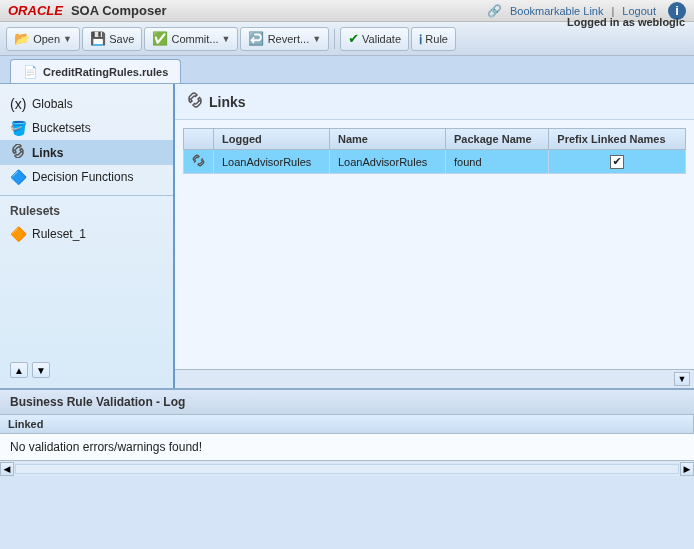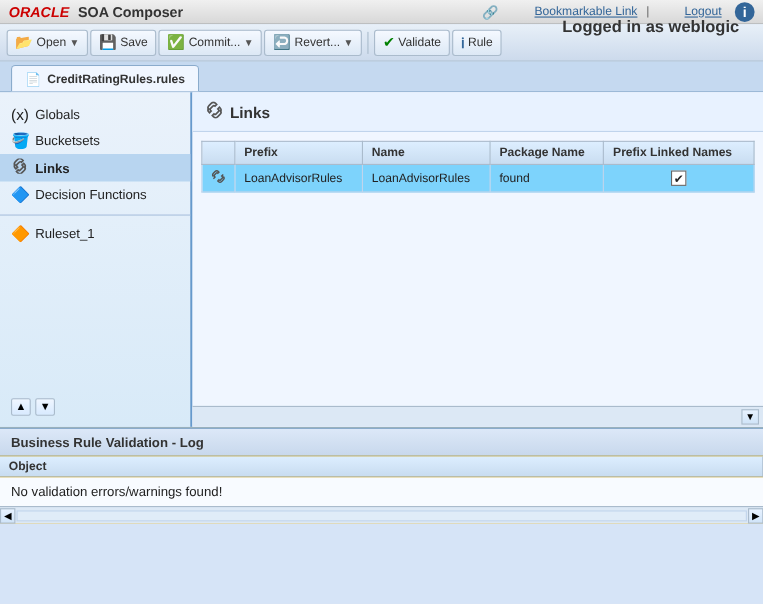--- a/index.html
+++ b/index.html
@@ -41,30 +41,28 @@
     }
     #top-links {
       display: flex;
       align-items: center;
       gap: 8px;
       font-size: 11px;
       color: #336699;
     }
     #top-links a {
       color: #336699;
-      text-decoration: underline;
-      cursor: pointer;
-      margin-left: 24px;
+      cursor: pointer;
     }
     #logged-in {
-      font-size: 15px;
+      font-size: 11px;
       color: #333;
       position: absolute;
       top: 16px;
-      right: 22px;
+      right: 9px;
     }
     #logged-in span {
       font-weight: bold;
     }
 
     
     #toolbar {
       background: linear-gradient(to bottom, #e8f0f8, #ccdaec);
       height: 34px;
       display: flex;
@@ -277,21 +275,21 @@
       border: 1px solid #aabbcc;
       display: flex;
       align-items: center;
       justify-content: center;
       cursor: pointer;
       font-size: 9px;
     }
 
     
     #validation-log {
-      background: #eab308;
+      background: #c2410c;
       flex: 1;
       display: flex;
       flex-direction: column;
     }
     #log-header {
       background: linear-gradient(to bottom, #dce8f8, #c8d8ec);
       padding: 5px 10px;
       font-size: 12px;
       font-weight: bold;
       color: #333;
@@ -443,20 +441,21 @@
         <span>Links</span>
       </div>
       <div class="sidebar-item">
         <span class="sidebar-icon">🔷</span>
         <span>Decision Functions</span>
       </div>
     </div>
 
     <div class="sidebar-divider"></div>
 
+    <div class="rulesets-label">Rulesets</div>
     <div class="sidebar-item">
       <span class="sidebar-icon">🔶</span>
       <span>Ruleset_1</span>
     </div>
 
     <div style="flex:1;"></div>
     <div class="sidebar-controls">
       <div class="arrow-btn">▲</div>
       <div class="arrow-btn">▼</div>
     </div>
@@ -471,21 +470,21 @@
         </svg>
       </span>
       <span>Links</span>
     </div>
 
     <div id="links-table-wrapper">
       <table id="links-table">
         <thead>
           <tr>
             <th class="col-icon"></th>
-            <th>Prefix</th>
+            <th>Logged</th>
             <th>Name</th>
             <th>Package Name</th>
             <th>Prefix Linked Names</th>
           </tr>
         </thead>
         <tbody>
           <tr class="selected">
             <td class="col-icon">
               <svg width="13" height="13" viewBox="0 0 13 13">
                 <path d="M2 6.5 Q0.5 5 2 3.5 L3.5 2 Q5 0.5 6.5 2 L7 2.5 L6 3.5 Q5.3 2.8 4.5 3.5 L3 5 Q2.3 5.7 3 6.5 L3.5 7 L2.5 8 L2 7.5" fill="none" stroke="#555" stroke-width="1.3"></path>
@@ -505,21 +504,21 @@
 
     <div id="scroll-indicator">
       <div class="scroll-btn">▼</div>
     </div>
   </div>
 </div>
 
 <div id="validation-log">
   <div id="log-header">Business Rule Validation - Log</div>
   <div id="log-table-header">
-    <div class="log-col-msg">Object</div>
+    <div class="log-col-msg">Linked</div>
   </div>
   <div id="log-content">
     <span>No validation errors/warnings found!</span>
   </div>
   <div id="log-scrollbar">
     <div class="h-scroll-left">◀</div>
     <div class="h-scroll-track"></div>
     <div class="h-scroll-right">▶</div>
   </div>
 </div>

